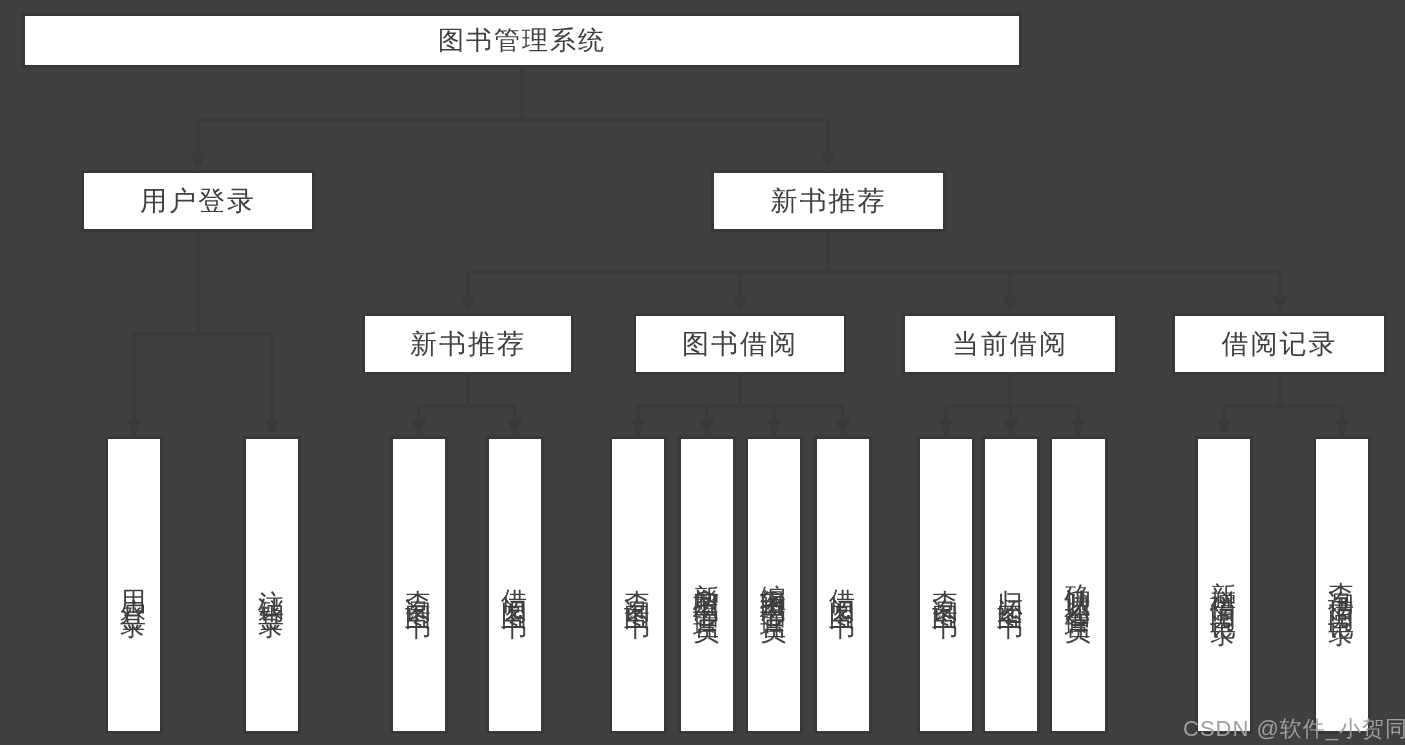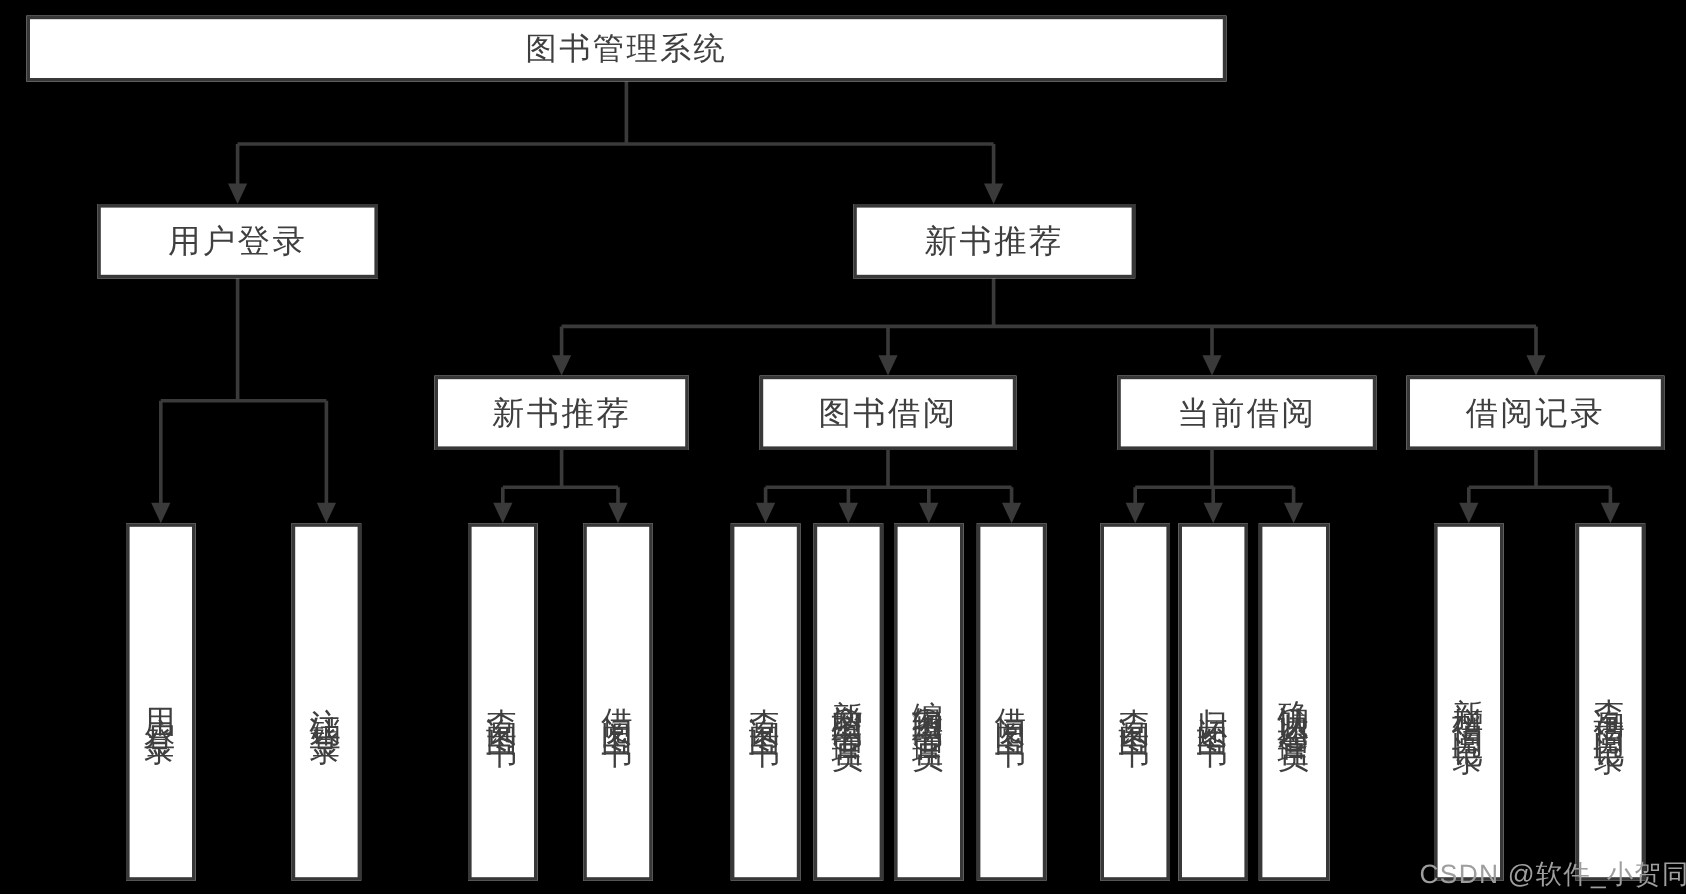--- a/index.html
+++ b/index.html
@@ -1,19 +1,19 @@
 <!DOCTYPE html>
 <html><head>
 <meta charset="utf-8">
 <style>
   html,body{margin:0;padding:0;background:#ffffff;}
   .stage{
     position:relative;
     width:1405px;height:745px;
-    background:#000000;
+    background:#404040;
     font-family:"Liberation Sans","DejaVu Sans",sans-serif;
     overflow:hidden;
   }
   .connectors{position:absolute;left:0;top:0;width:1405px;height:747px;}
   .connectors path{stroke:#3a3a3a;stroke-width:3;fill:none;}
   .connectors polygon{fill:#3a3a3a;stroke:none;}
   .box{
     position:absolute;
     box-sizing:border-box;
     background:#ffffff;
@@ -90,21 +90,21 @@
     </g>
   </svg>
 
   <div class="box root" style="left:22px;top:13px;width:1000px;height:55px;">图书管理系统</div>
 
   <div class="box" style="left:81px;top:170px;width:234px;height:62px;">用户登录</div>
   <div class="box" style="left:711px;top:170px;width:235px;height:62px;">新书推荐</div>
 
   <div class="box" style="left:362px;top:313px;width:212px;height:62px;">新书推荐</div>
   <div class="box" style="left:633px;top:313px;width:214px;height:62px;">图书借阅</div>
-  <div class="box" style="left:931px;top:313px;width:216px;height:62px;">当前借阅</div>
+  <div class="box" style="left:902px;top:313px;width:216px;height:62px;">当前借阅</div>
   <div class="box" style="left:1172px;top:313px;width:215px;height:62px;">借阅记录</div>
 
   <div class="box leaf" style="left:105px;top:436px;width:58px;height:298px;">用户登录</div>
   <div class="box leaf" style="left:243px;top:436px;width:58px;height:298px;">注销登录</div>
 
   <div class="box leaf" style="left:390px;top:436px;width:58px;height:298px;">查询图书</div>
   <div class="box leaf" style="left:486px;top:436px;width:58px;height:298px;">借阅图书</div>
 
   <div class="box leaf" style="left:609px;top:436px;width:58px;height:298px;">查询图书</div>
   <div class="box leaf long" style="left:678px;top:436px;width:58px;height:298px;">新增图书（管理员）</div>

